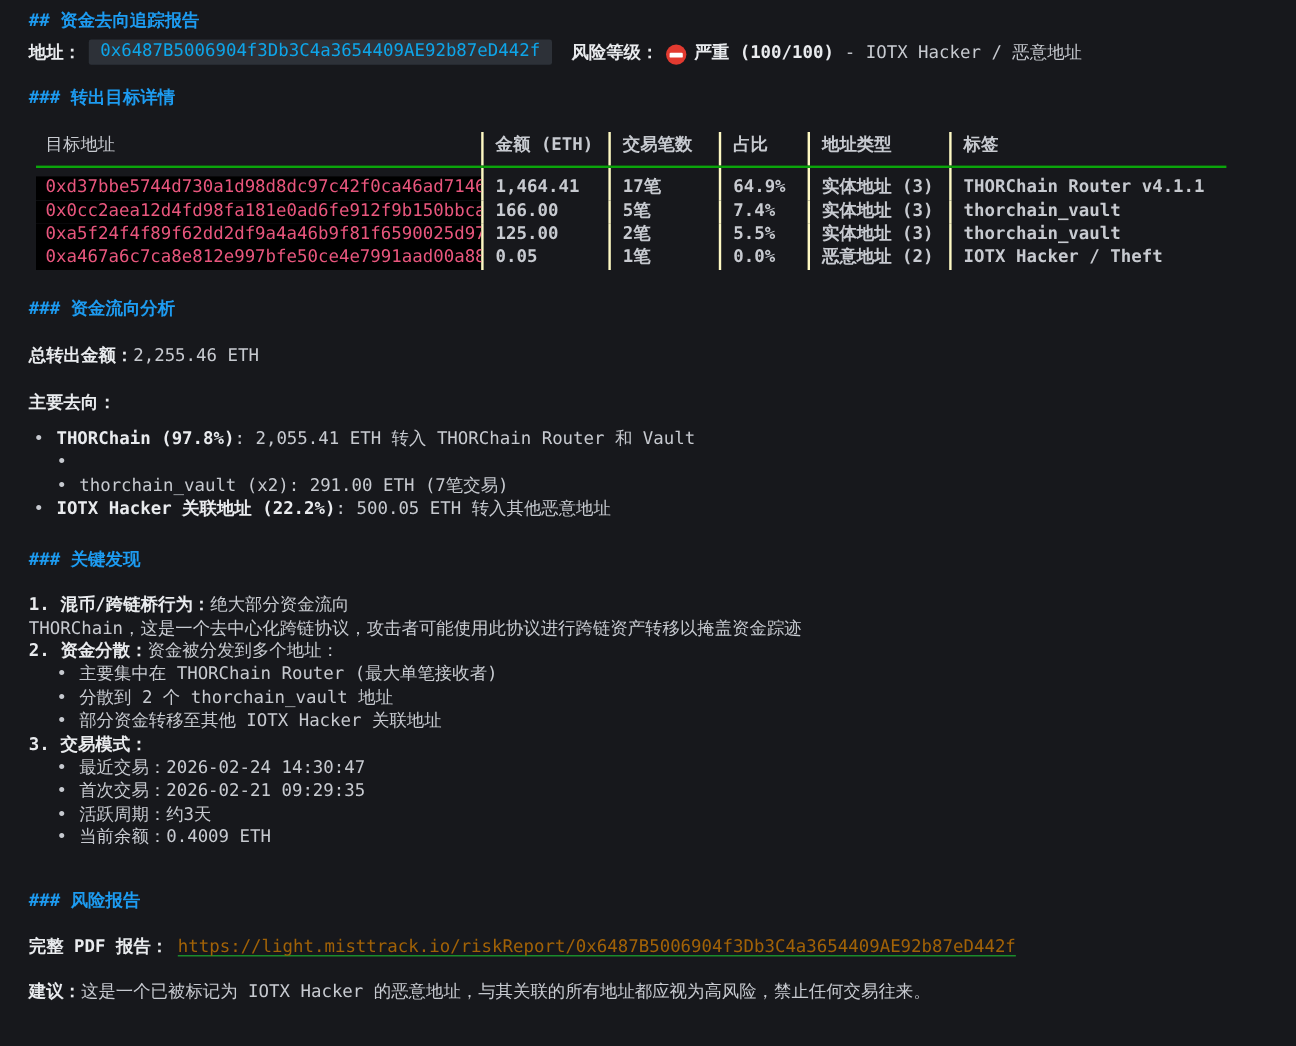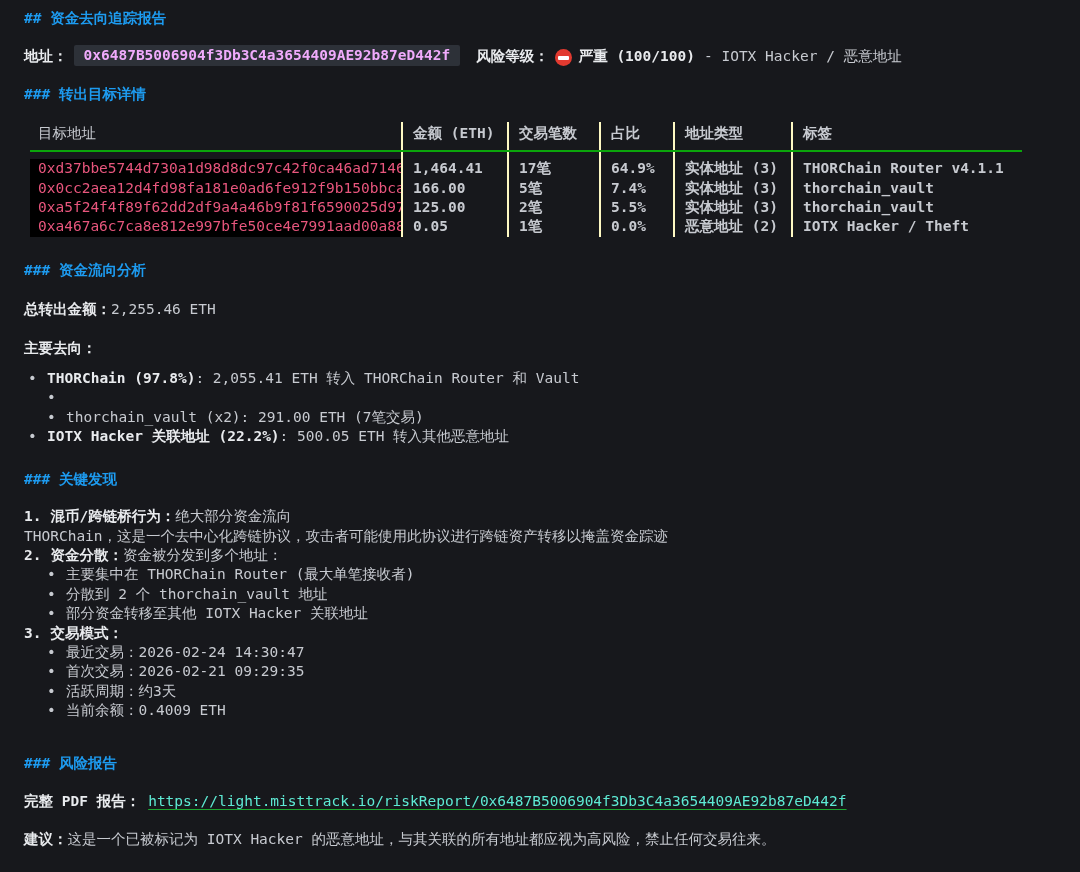--- a/index.html
+++ b/index.html
@@ -9,28 +9,27 @@
     color: #c7cad0;
     font-family: "DejaVu Sans Mono", "Liberation Mono", monospace;
     font-size: 14.5px;
     line-height: 19.4px;
     box-sizing: border-box;
     padding: 9px 18px 0 24px;
     overflow: hidden;
   }
   .b { font-weight: bold; color: #e9ebee; }
   .heading { color: #1d9bf0; font-weight: bold; }
-  .h-title { margin-bottom: 16px; }
+  .h-title { margin-bottom: 4px; }
   .code {
     background: #2d3138;
-    color: #f0abfc;
+    color: #0ea5e9;
     padding: 1px 10px;
     border-radius: 2px;
     margin: 0 6px;
-    font-weight: bold;
   }
   .addr-line { margin-bottom: 19px; height: 22px; display: flex; align-items: flex-end; }
   .risk-label { margin-left: 10px; }
   .no-entry {
     display: inline-block;
     width: 17px; height: 17px;
     background: #e23a30;
     border-radius: 50%;
     position: relative;
     margin: 0 7px 0 6px;
@@ -87,21 +86,21 @@
   .l2 { padding-left: 23px; }
   .bullet-list { margin-bottom: 18px; }
 
   .h-findings { margin-bottom: 18px; margin-top: 23px; }
   .findings { margin-bottom: 33px; }
   .num { font-weight: bold; color: #e9ebee; margin-right: 9px; }
 
   .h-risk { margin-bottom: 19px; }
   .pdf-line { margin-bottom: 19px; }
   a.report-link {
-    color: #5eead4;
+    color: #a16207;
     text-decoration: underline;
     text-decoration-color: #1ca831;
     text-underline-offset: 3px;
     margin-left: 8px;
   }
   .advice-text { margin-left: 0; }
 </style>
 </head>
 <body>
 

